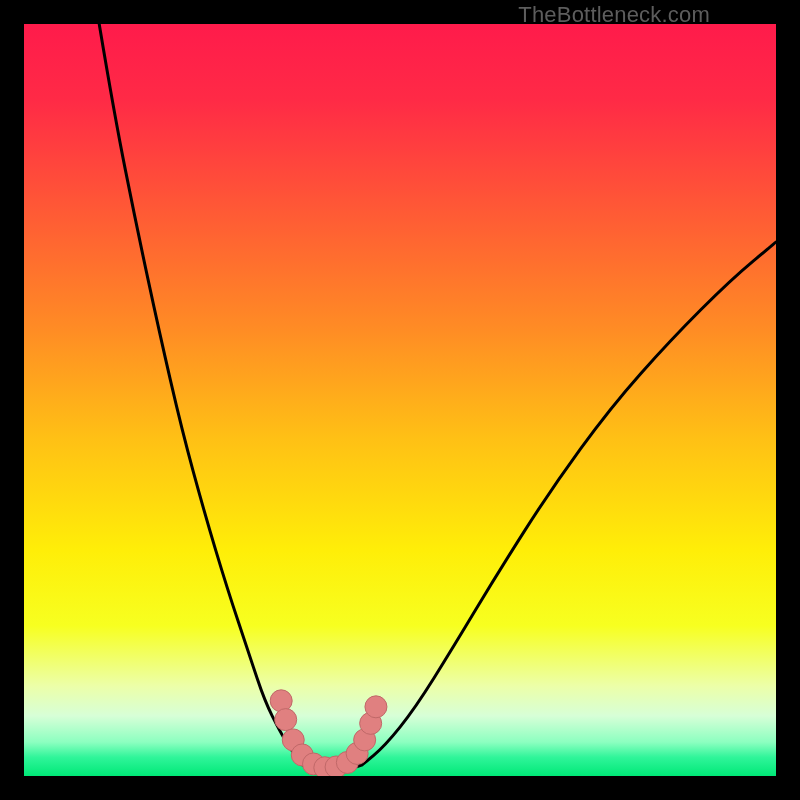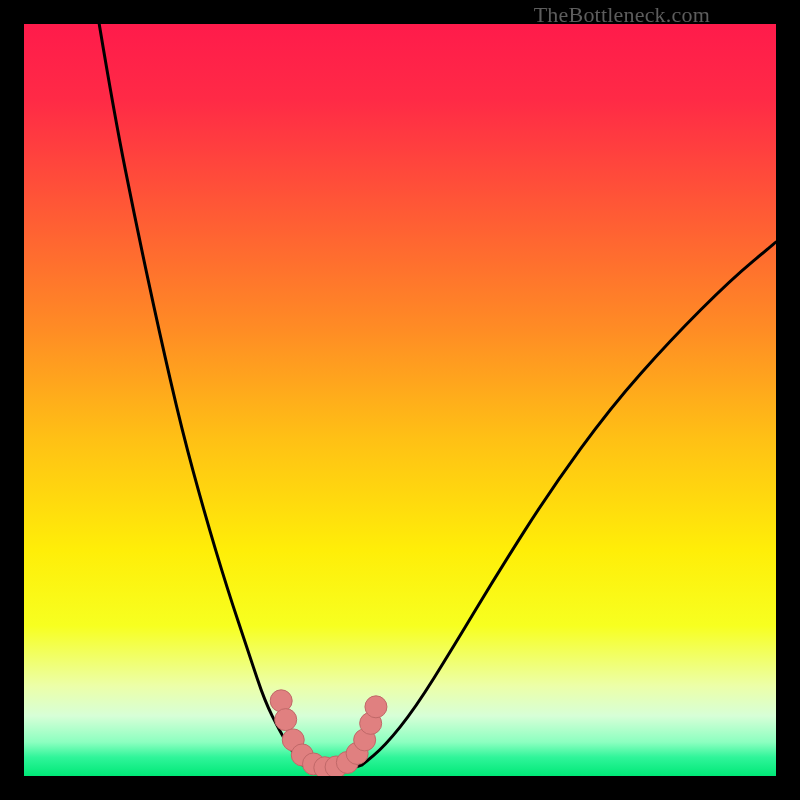--- a/index.html
+++ b/index.html
@@ -10,21 +10,20 @@
     overflow: hidden;
     background: #000;
     font-family: Arial, Helvetica, sans-serif;
   }
   .frame {
     position: absolute;
     top: 0; left: 0;
     width: 716px;
     height: 800px;
     background: #000;
-    font-family: Liberation Serif, serif;
   }
   .plot {
     position: absolute;
     top: 24px;
     left: 24px;
     width: 752px;
     height: 752px;
     overflow: hidden;
   }
   .watermark {

